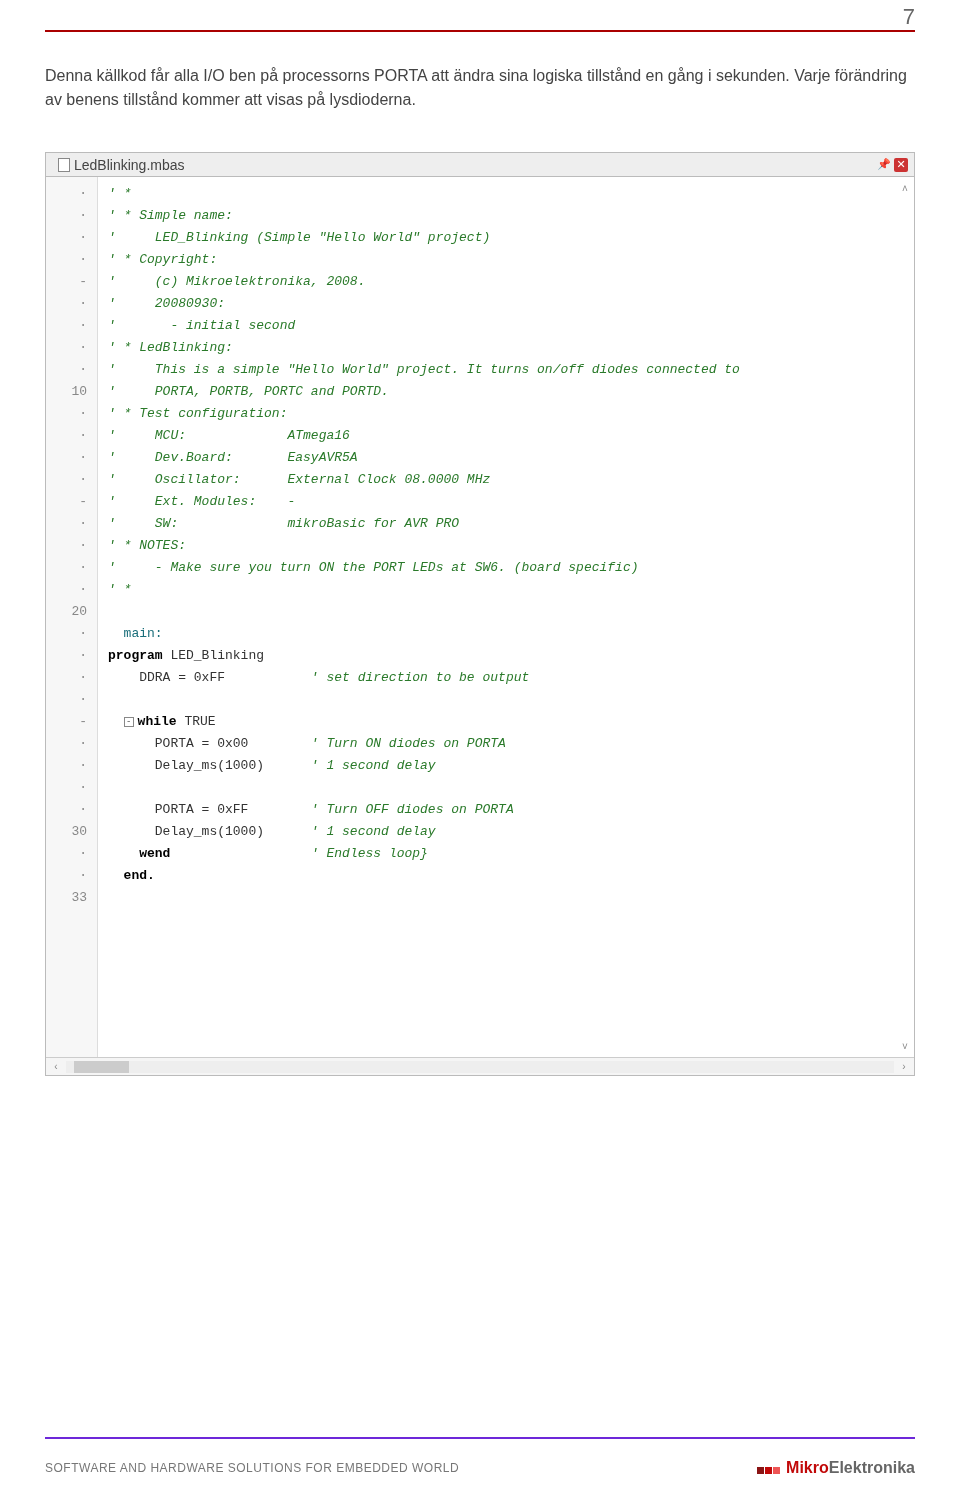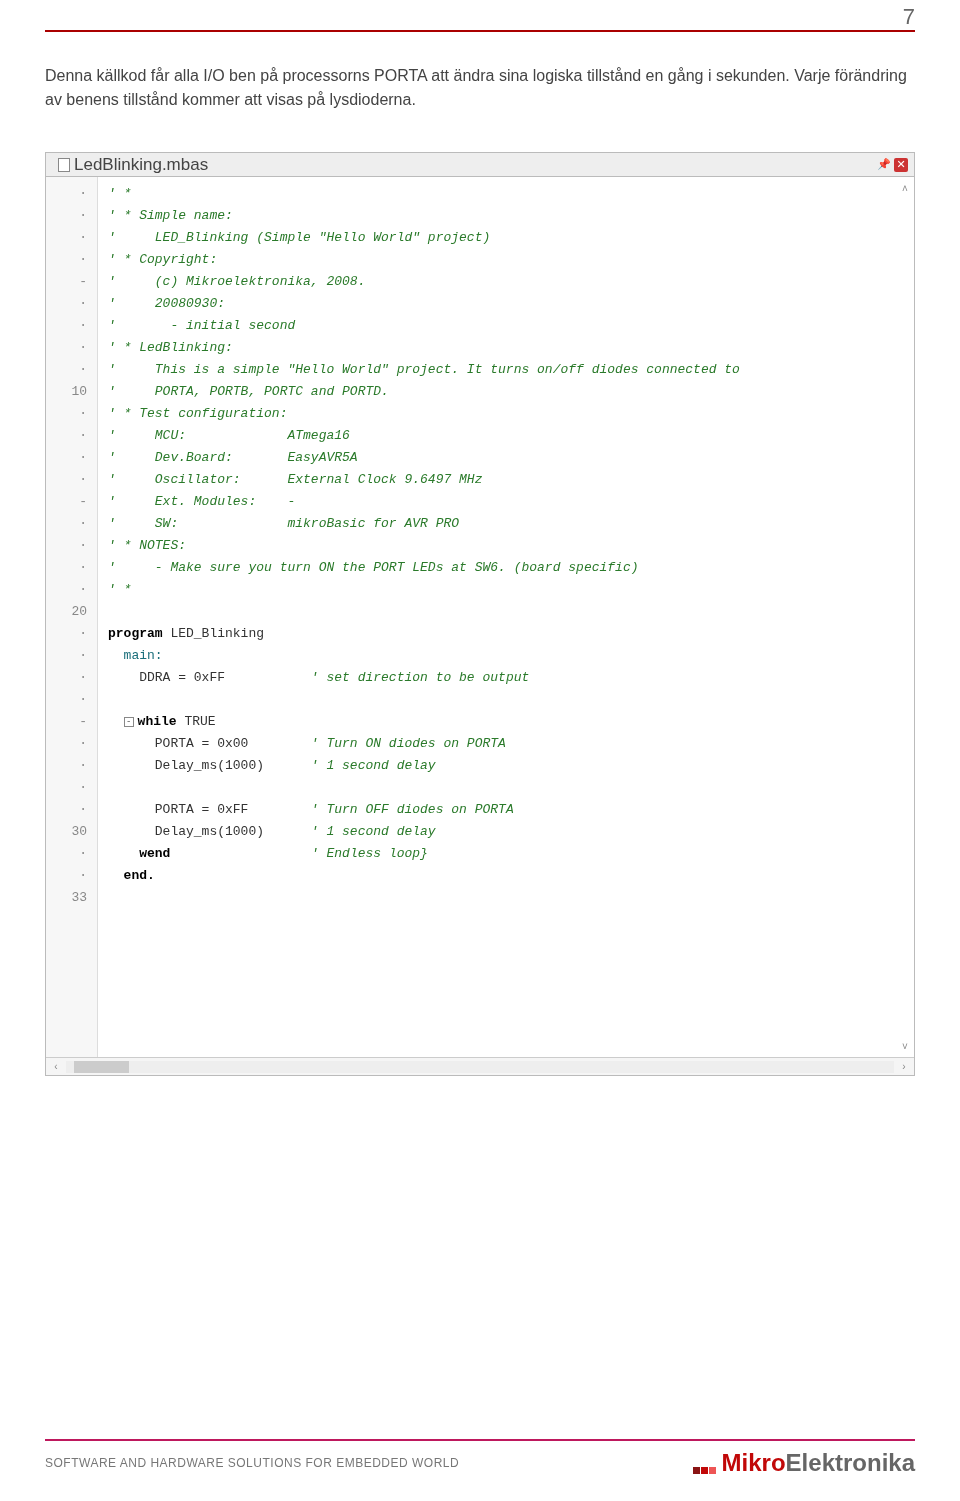--- a/index.html
+++ b/index.html
@@ -43,21 +43,21 @@
     background: #eee;
     border-bottom: 1px solid #bbb;
     height: 24px;
     padding: 0 6px;
     justify-content: space-between;
   }
   .tab {
     display: flex;
     align-items: center;
     gap: 4px;
-    font-size: 17px;
+    font-size: 14px;
     color: #444;
     padding: 2px 6px;
   }
   .file-icon {
     width: 12px; height: 14px;
     border: 1px solid #888;
     background: #fff;
     position: relative;
   }
   .tab-actions { display:flex; gap:3px; }
@@ -126,35 +126,35 @@
   }
   .hcap { width:14px;height:14px;font-size:10px;color:#888;
     display:flex;align-items:center;justify-content:center; }
   .track { flex:1; height:12px; background:#eee; margin:0 3px; position:relative; }
   .thumb { position:absolute; left:8px; top:0; height:12px; width:55px; background:#ccc; }
   .footer {
     position: absolute;
     bottom: 24px;
     left: 45px;
     right: 45px;
-    border-top: 2px solid #be185d;
-    padding-top: 8px;
+    border-top: 2px solid #6d28d9;
+    padding-top: 20px;
     display: flex;
     justify-content: space-between;
     align-items: center;
   }
   .footer-text {
     font-size: 12px;
     color: #777;
     letter-spacing: 0.5px;
   }
   .brand {
     display: flex;
     align-items: flex-end;
-    font-size: 24px;
+    font-size: 16px;
     font-weight: bold;
     font-family: Candara, Arial, sans-serif;
     text-align: right;
   }
   .brand .red { color: #c10808; }
   .brand .gray { color: #666; }
   .logo-boxes {
     display:flex; gap:1px; margin-right:6px; margin-bottom:3px;
   }
   .lb { width:7px; height:7px; }
@@ -223,29 +223,29 @@
           <div class="code-line"><span class="comment">' * Copyright:</span></div>
           <div class="code-line"><span class="comment">'     (c) Mikroelektronika, 2008.</span></div>
           <div class="code-line"><span class="comment">'     20080930:</span></div>
           <div class="code-line"><span class="comment">'       - initial second</span></div>
           <div class="code-line"><span class="comment">' * LedBlinking:</span></div>
           <div class="code-line"><span class="comment">'     This is a simple "Hello World" project. It turns on/off diodes connected to</span></div>
           <div class="code-line"><span class="comment">'     PORTA, PORTB, PORTC and PORTD.</span></div>
           <div class="code-line"><span class="comment">' * Test configuration:</span></div>
           <div class="code-line"><span class="comment">'     MCU:             ATmega16</span></div>
           <div class="code-line"><span class="comment">'     Dev.Board:       EasyAVR5A</span></div>
-          <div class="code-line"><span class="comment">'     Oscillator:      External Clock 9.6497 MHz</span></div>
+          <div class="code-line"><span class="comment">'     Oscillator:      External Clock 08.0000 MHz</span></div>
           <div class="code-line"><span class="comment">'     Ext. Modules:    -</span></div>
           <div class="code-line"><span class="comment">'     SW:              mikroBasic for AVR PRO</span></div>
           <div class="code-line"><span class="comment">' * NOTES:</span></div>
           <div class="code-line"><span class="comment">'     - Make sure you turn ON the PORT LEDs at SW6. (board specific)</span></div>
           <div class="code-line"><span class="comment">' *</span></div>
           <div class="code-line">&nbsp;</div>
+          <div class="code-line"><span class="teal">  main:</span></div>
           <div class="code-line"><span class="kw">program</span> LED_Blinking</div>
-          <div class="code-line"><span class="teal">  main:</span></div>
           <div class="code-line">    DDRA = 0xFF           <span class="comment">' set direction to be output</span></div>
           <div class="code-line">&nbsp;</div>
           <div class="code-line">  <span class="fold">-</span><span class="kw">while</span> TRUE</div>
           <div class="code-line">      PORTA = 0x00        <span class="comment">' Turn ON diodes on PORTA</span></div>
           <div class="code-line">      Delay_ms(1000)      <span class="comment">' 1 second delay</span></div>
           <div class="code-line">&nbsp;</div>
           <div class="code-line">      PORTA = 0xFF        <span class="comment">' Turn OFF diodes on PORTA</span></div>
           <div class="code-line">      Delay_ms(1000)      <span class="comment">' 1 second delay</span></div>
           <div class="code-line">    <span class="kw">wend</span>                  <span class="comment">' Endless loop}</span></div>
           <div class="code-line">  <span class="kw">end.</span></div>

